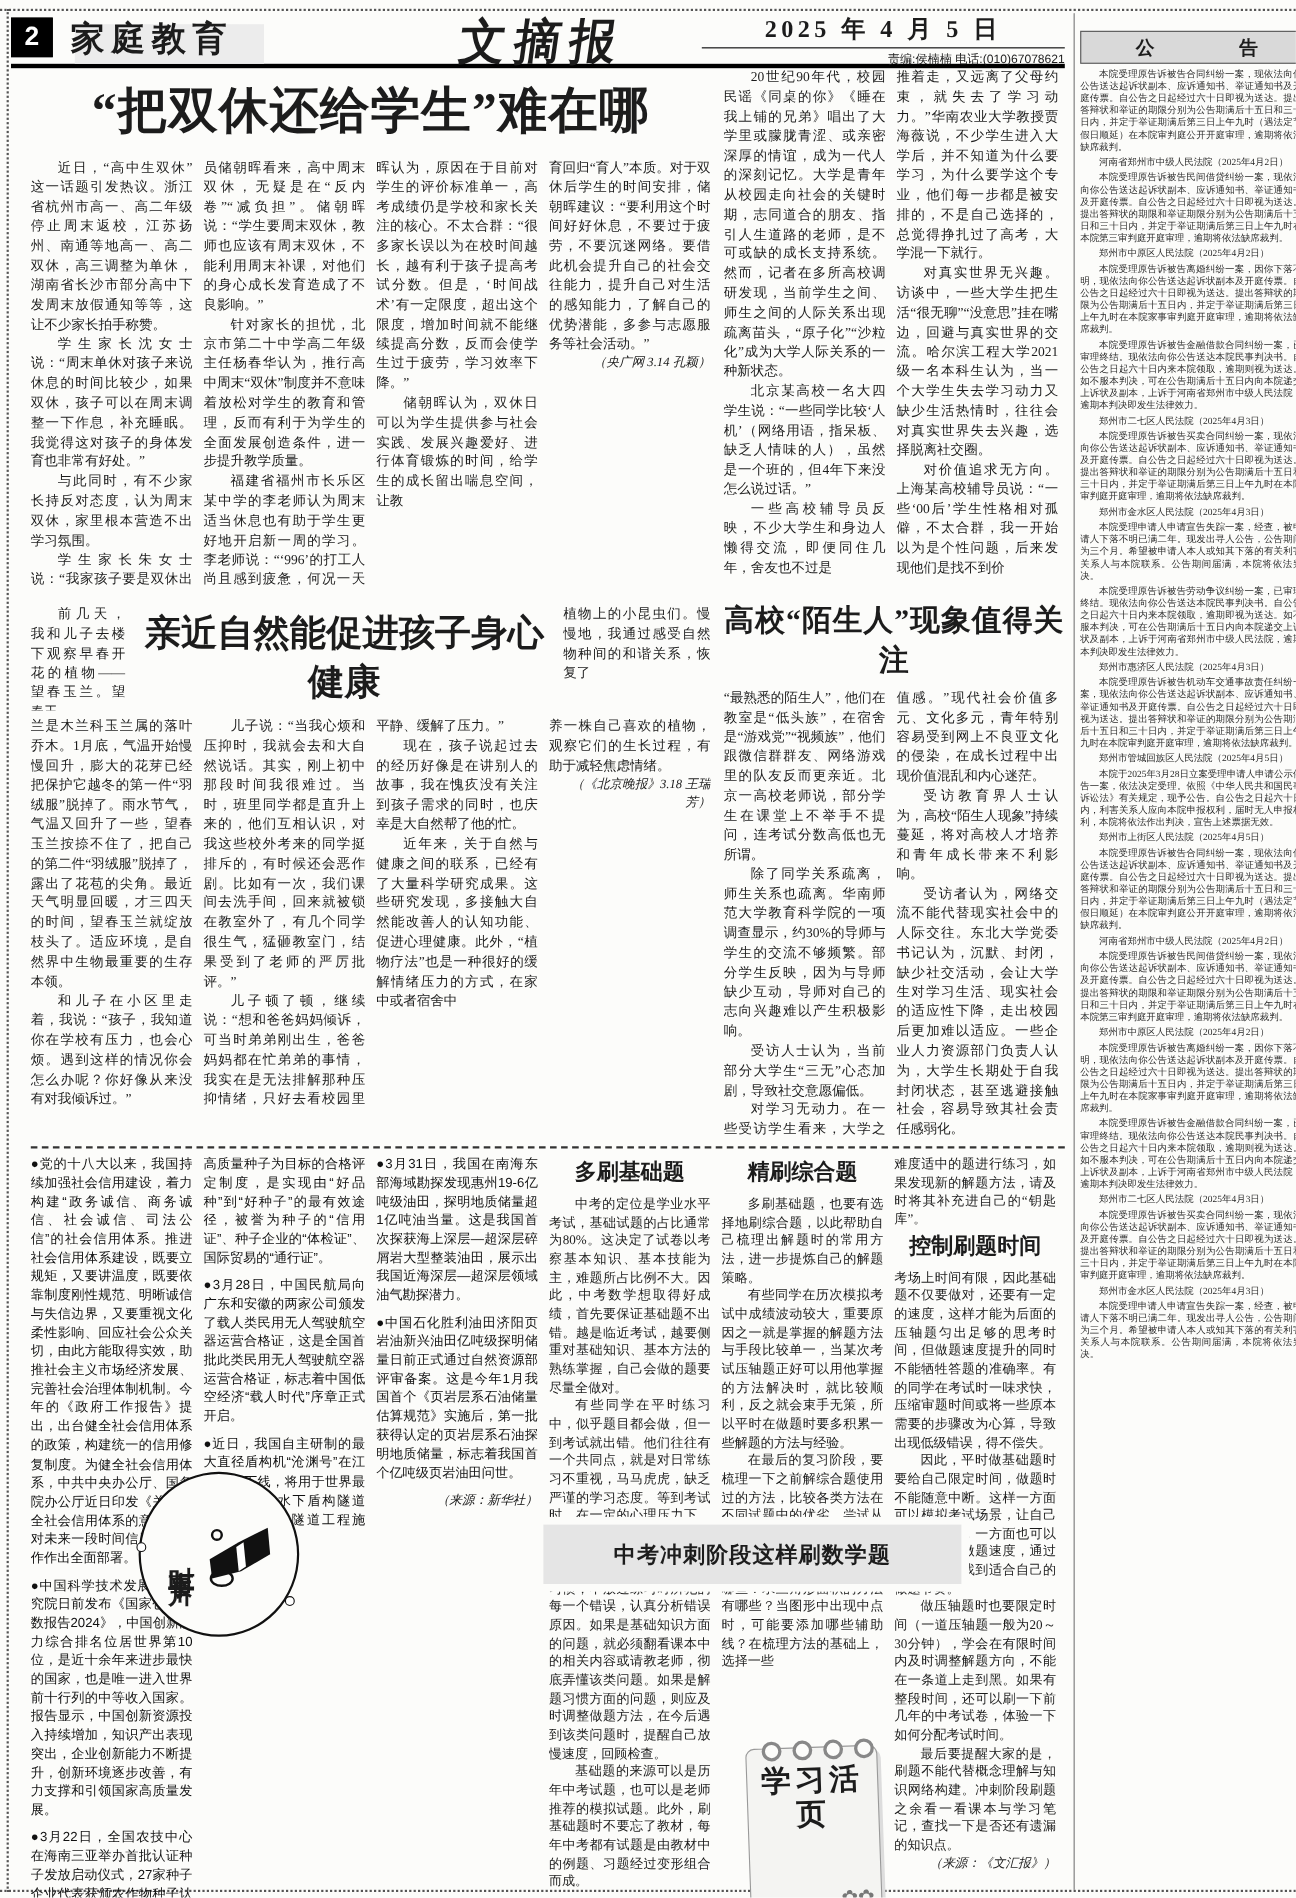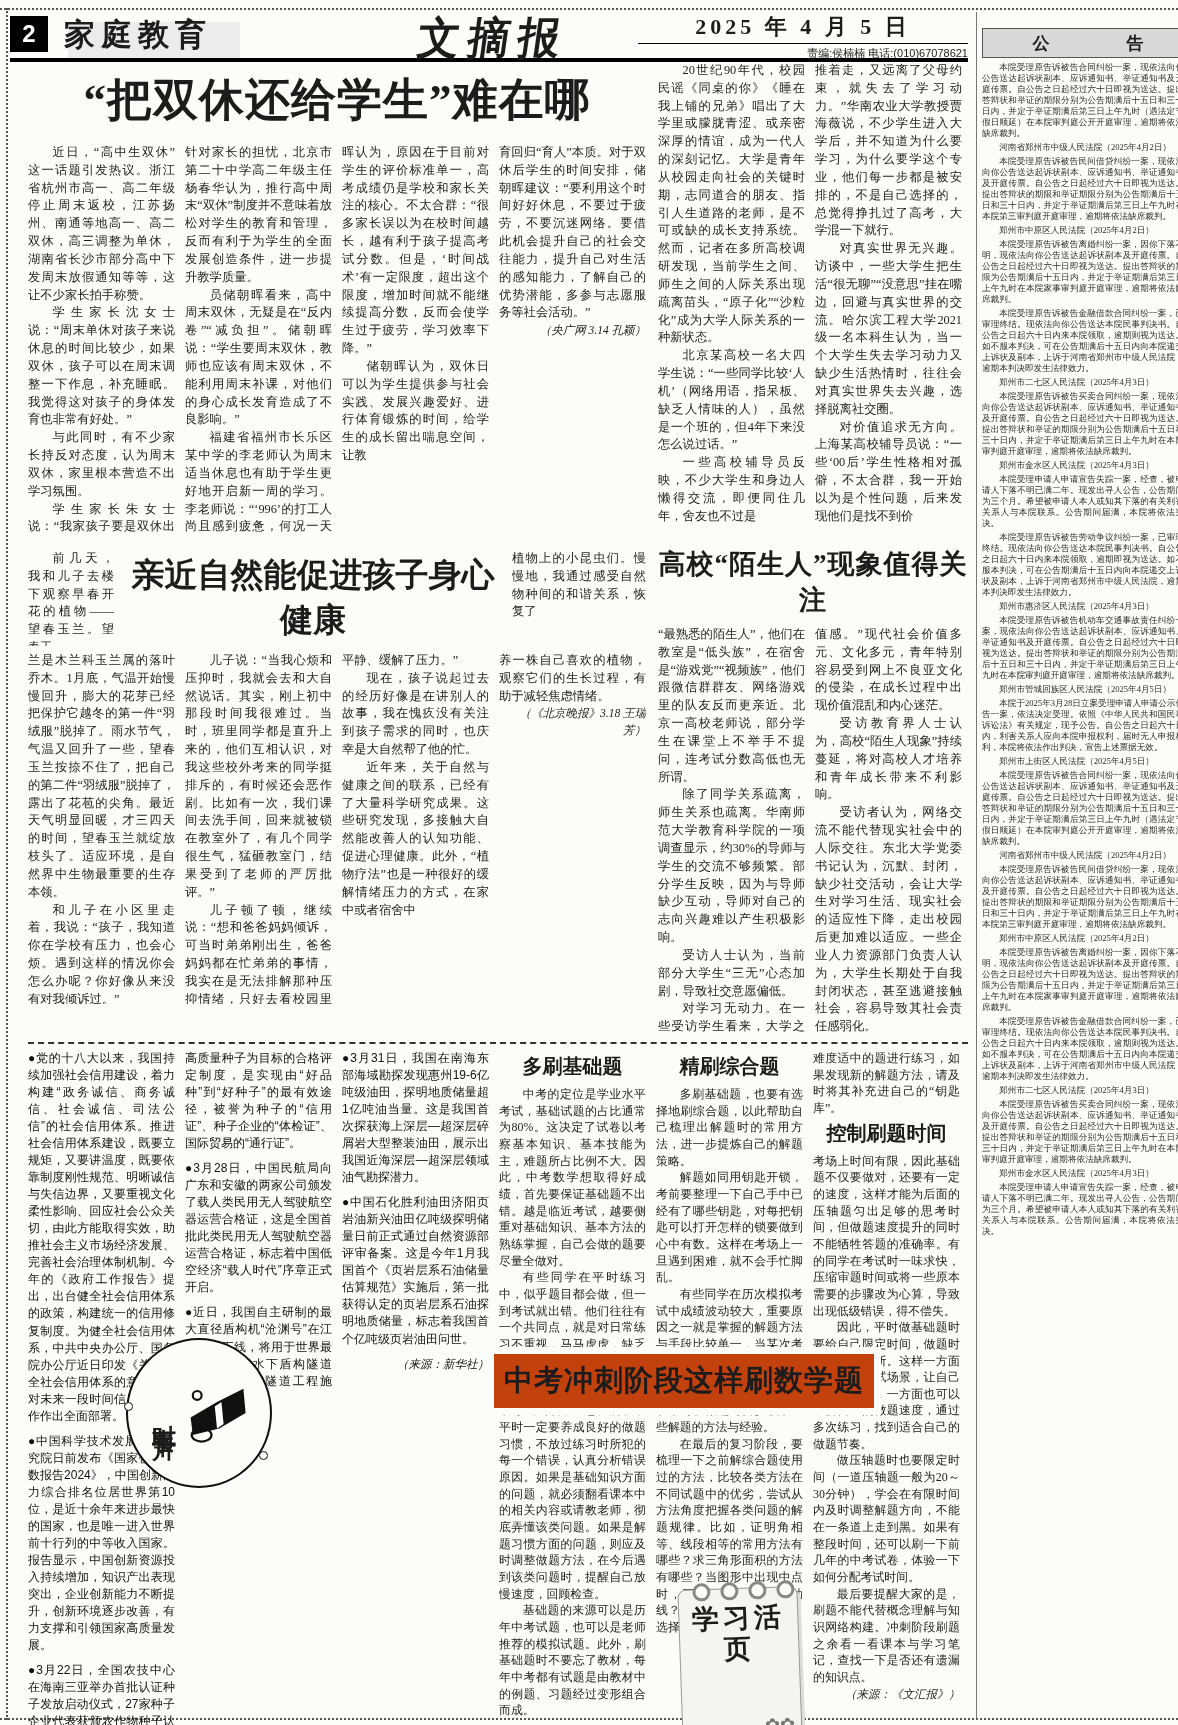--- a/index.html
+++ b/index.html
@@ -52,23 +52,23 @@
 
   
   .blockB{position:relative;display:flex;gap:10px;height:706px;overflow:hidden;
           font-family:"Liberation Sans","DejaVu Sans",sans-serif;}
   .cardcol{width:147px;flex:none;overflow:hidden;text-align:justify;font-size:12px;line-height:1.42;color:#111;}
   .cardcol p{margin:0 0 8px 0;text-indent:0;}
   .mathcol{width:147px;flex:none;overflow:hidden;text-align:justify;font-size:11.9px;line-height:1.4;
            font-family:"Liberation Serif","DejaVu Serif",serif;}
   .mathcol p{margin:0;}
   .mathhead{font-size:20px;font-weight:bold;text-align:center;margin:2px 0 6px 0;text-indent:0 !important;}
-  .math-headline{position:absolute;left:466px;top:304px;width:380px;height:54px;background:#c2410c;
+  .math-headline{position:absolute;left:466px;top:336px;width:380px;height:54px;background:#e5e5e5;
            display:flex;align-items:center;justify-content:center;font-family:"Liberation Serif",serif;
-           font-size:29px;font-weight:bold;letter-spacing:1px;box-shadow:0 0 0 7px #fcfcfa;}
+           font-size:20px;font-weight:bold;letter-spacing:1px;box-shadow:0 0 0 7px #fcfcfa;}
 
   
   .stamp-card{position:absolute;left:98px;top:288px;width:142px;height:146px;border:2.5px solid #111;
            border-radius:50%;background:#fcfcfa;display:flex;align-items:center;justify-content:center;gap:4px;}
   .stamp-card .vtext{writing-mode:vertical-rl;font-family:"Liberation Serif",serif;font-weight:bold;
            font-size:24px;letter-spacing:4px;}
   .stamp-dot{position:absolute;width:7px;height:7px;border:1.5px solid #111;border-radius:50%;background:#fff;}
   .stamp-study{position:absolute;left:652px;top:538px;width:118px;height:138px;background:#f4f4f2;
            border:1.5px solid #999;border-radius:8px;transform:rotate(-2deg);
            box-shadow:3px 4px 0 #ddd;padding-top:14px;text-align:center;}
@@ -109,22 +109,22 @@
     <div class="zoneL">
       <div class="h1">“把双休还给学生”难在哪</div>
       <div class="colrow a1cols">
         <div class="col">
             <p>近日，“高中生双休” 这一话题引发热议。浙江省杭州市高一、高二年级停止周末返校，江苏扬州、南通等地高一、高二双休，高三调整为单休，湖南省长沙市部分高中下发周末放假通知等等，这让不少家长拍手称赞。</p>
             <p>学生家长沈女士说：“周末单休对孩子来说休息的时间比较少，如果双休，孩子可以在周末调整一下作息，补充睡眠。我觉得这对孩子的身体发育也非常有好处。”</p>
             <p>与此同时，有不少家长持反对态度，认为周末双休，家里根本营造不出学习氛围。</p>
             <p>学生家长朱女士说：“我家孩子要是双休出去玩，我真怕被落下。高考那可是千军万马过独木桥，一分之差，名次能差老远，真担心一步慢，步步慢。”</p>
           </div>
         <div class="col noindent-first">
+            <p>员储朝晖看来，高中周末双休，无疑是在“反内卷”“减负担”。储朝晖说：“学生要周末双休，教师也应该有周末双休，不能利用周末补课，对他们的身心成长发育造成了不良影响。”</p>
             <p>针对家长的担忧，北京市第二十中学高二年级主任杨春华认为，推行高中周末“双休”制度并不意味着放松对学生的教育和管理，反而有利于为学生的全面发展创造条件，进一步提升教学质量。</p>
-            <p>员储朝晖看来，高中周末双休，无疑是在“反内卷”“减负担”。储朝晖说：“学生要周末双休，教师也应该有周末双休，不能利用周末补课，对他们的身心成长发育造成了不良影响。”</p>
             <p>福建省福州市长乐区某中学的李老师认为周末适当休息也有助于学生更好地开启新一周的学习。李老师说：“‘996’的打工人尚且感到疲惫，何况一天学习十几个小时的孩子。最近我也发现，很多学生在双休后精神面貌焕然一新，学习效率也有了明显提升。”</p>
           </div>
         <div class="col noindent-first">
             <p>晖认为，原因在于目前对学生的评价标准单一，高考成绩仍是学校和家长关注的核心。不太合群：“很多家长误以为在校时间越长，越有利于孩子提高考试分数。但是，‘时间战术’有一定限度，超出这个限度，增加时间就不能继续提高分数，反而会使学生过于疲劳，学习效率下降。”</p>
             <p>储朝晖认为，双休日可以为学生提供参与社会实践、发展兴趣爱好、进行体育锻炼的时间，给学生的成长留出喘息空间，让教</p>
           </div>
         <div class="col noindent-first">
           <div>
               <p>育回归“育人”本质。对于双休后学生的时间安排，储朝晖建议：“要利用这个时间好好休息，不要过于疲劳，不要沉迷网络。要借此机会提升自己的社会交往能力，提升自己对生活的感知能力，了解自己的优势潜能，多参与志愿服务等社会活动。”</p>
             </div>
@@ -225,21 +225,20 @@
       <div>
           <p>中考的定位是学业水平考试，基础试题的占比通常为80%。这决定了试卷以考察基本知识、基本技能为主，难题所占比例不大。因此，中考数学想取得好成绩，首先要保证基础题不出错。越是临近考试，越要侧重对基础知识、基本方法的熟练掌握，自己会做的题要尽量全做对。</p>
           <p>有些同学在平时练习中，似乎题目都会做，但一到考试就出错。他们往往有一个共同点，就是对日常练习不重视，马马虎虎，缺乏严谨的学习态度。等到考试时，在一定的心理压力下，这些问题就会集中暴露，导致考试成绩不理想。所以，平时一定要养成良好的做题习惯，不放过练习时所犯的每一个错误，认真分析错误原因。如果是基础知识方面的问题，就必须翻看课本中的相关内容或请教老师，彻底弄懂该类问题。如果是解题习惯方面的问题，则应及时调整做题方法，在今后遇到该类问题时，提醒自己放慢速度，回顾检查。</p>
           <p>基础题的来源可以是历年中考试题，也可以是老师推荐的模拟试题。此外，刷基础题时不要忘了教材，每年中考都有试题是由教材中的例题、习题经过变形组合而成。</p>
         </div>
     </div>
     <div class="mathcol">
       <div class="mathhead">精刷综合题</div>
       <div>
           <p>多刷基础题，也要有选择地刷综合题，以此帮助自己梳理出解题时的常用方法，进一步提炼自己的解题策略。</p>
-          <p>解题如同用钥匙开锁，考前要整理一下自己手中已经有了哪些钥匙，对每把钥匙可以打开怎样的锁要做到心中有数。这样在考场上一旦遇到困难，就不会手忙脚乱。</p>
           <p>有些同学在历次模拟考试中成绩波动较大，重要原因之一就是掌握的解题方法与手段比较单一，当某次考试压轴题正好可以用他掌握的方法解决时，就比较顺利，反之就会束手无策，所以平时在做题时要多积累一些解题的方法与经验。</p>
           <p>在最后的复习阶段，要梳理一下之前解综合题使用过的方法，比较各类方法在不同试题中的优劣，尝试从方法角度把握各类问题的解题规律。比如，证明角相等、线段相等的常用方法有哪些？求三角形面积的方法有哪些？当图形中出现中点时，可能要添加哪些辅助线？在梳理方法的基础上，选择一些</p>
         </div>
     </div>
     <div class="mathcol noindent-first">
       <div>
           <p>难度适中的题进行练习，如果发现新的解题方法，请及时将其补充进自己的“钥匙库”。</p>
         </div>
       <div class="mathhead">控制刷题时间</div>
       <div>

